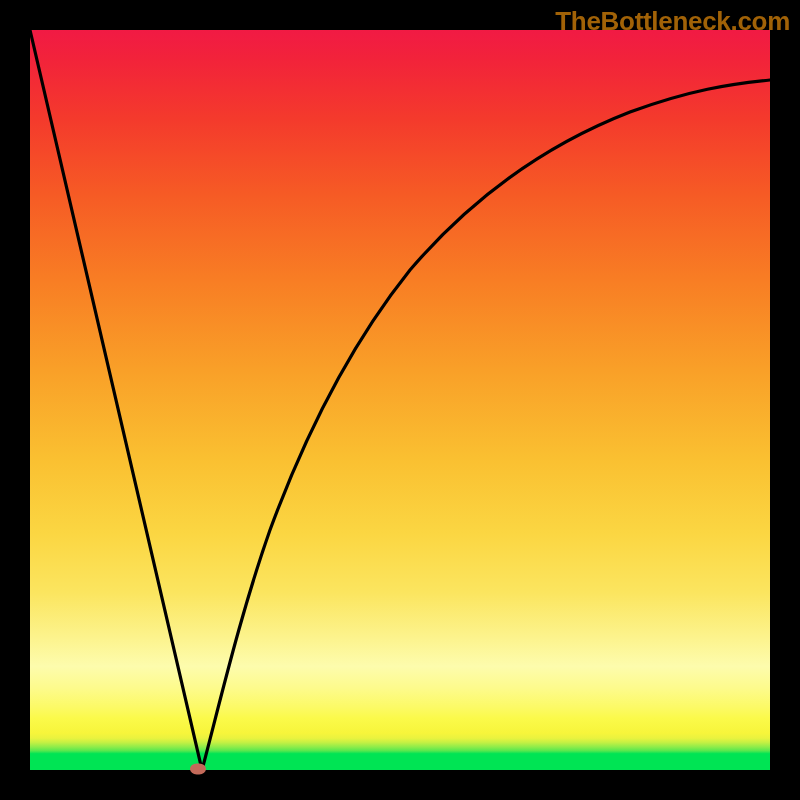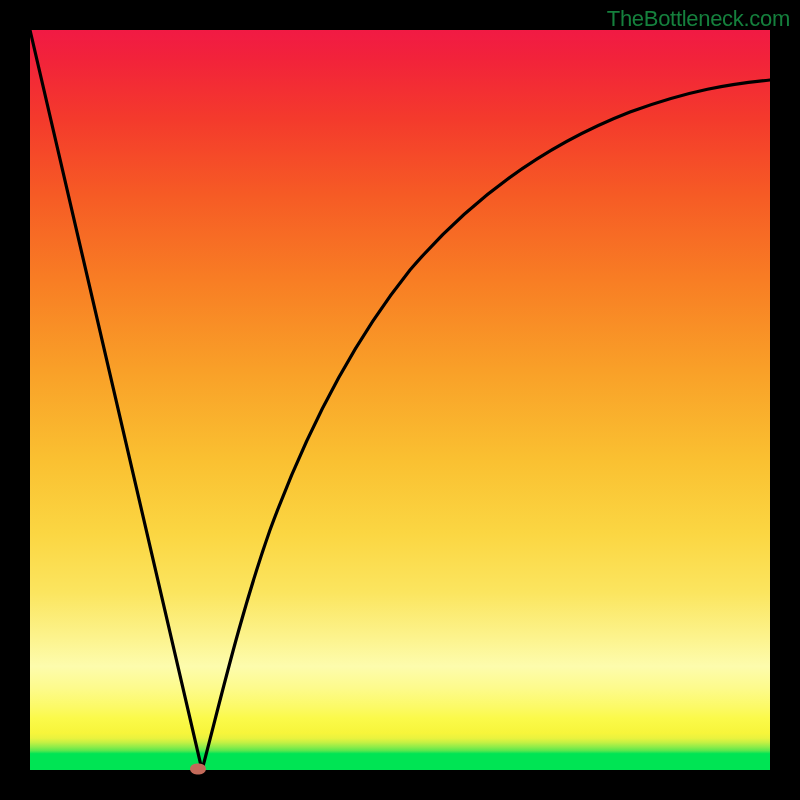--- a/index.html
+++ b/index.html
@@ -46,23 +46,23 @@
       #f65a25 78%,
       #f43a2c 88%,
       #f2233a 96%,
       #f11a44 100%
     );
   }
   .watermark {
     position: absolute;
     top: 6px;
     right: 10px;
-    color: #15803d;
-    font-size: 22px;
-    font-weight: 400;
+    color: #a16207;
+    font-size: 26px;
+    font-weight: 700;
     letter-spacing: -0.3px;
     z-index: 5;
     user-select: none;
   }
   svg.curve {
     position: absolute;
     left: 0;
     top: 0;
     width: 740px;
     height: 740px;

